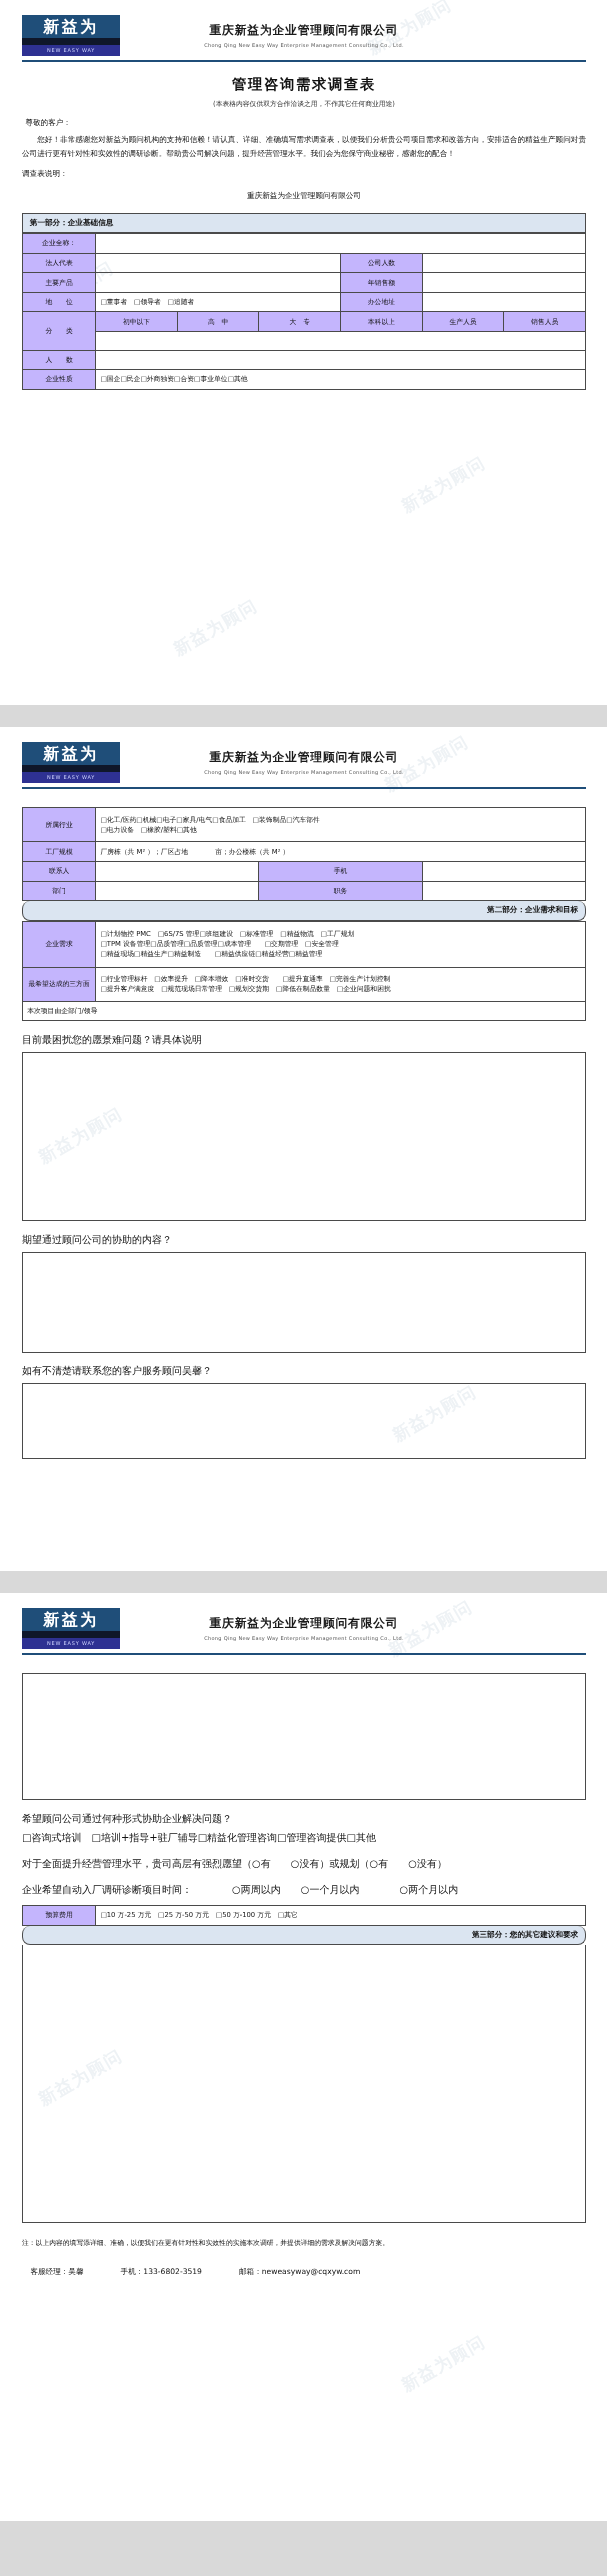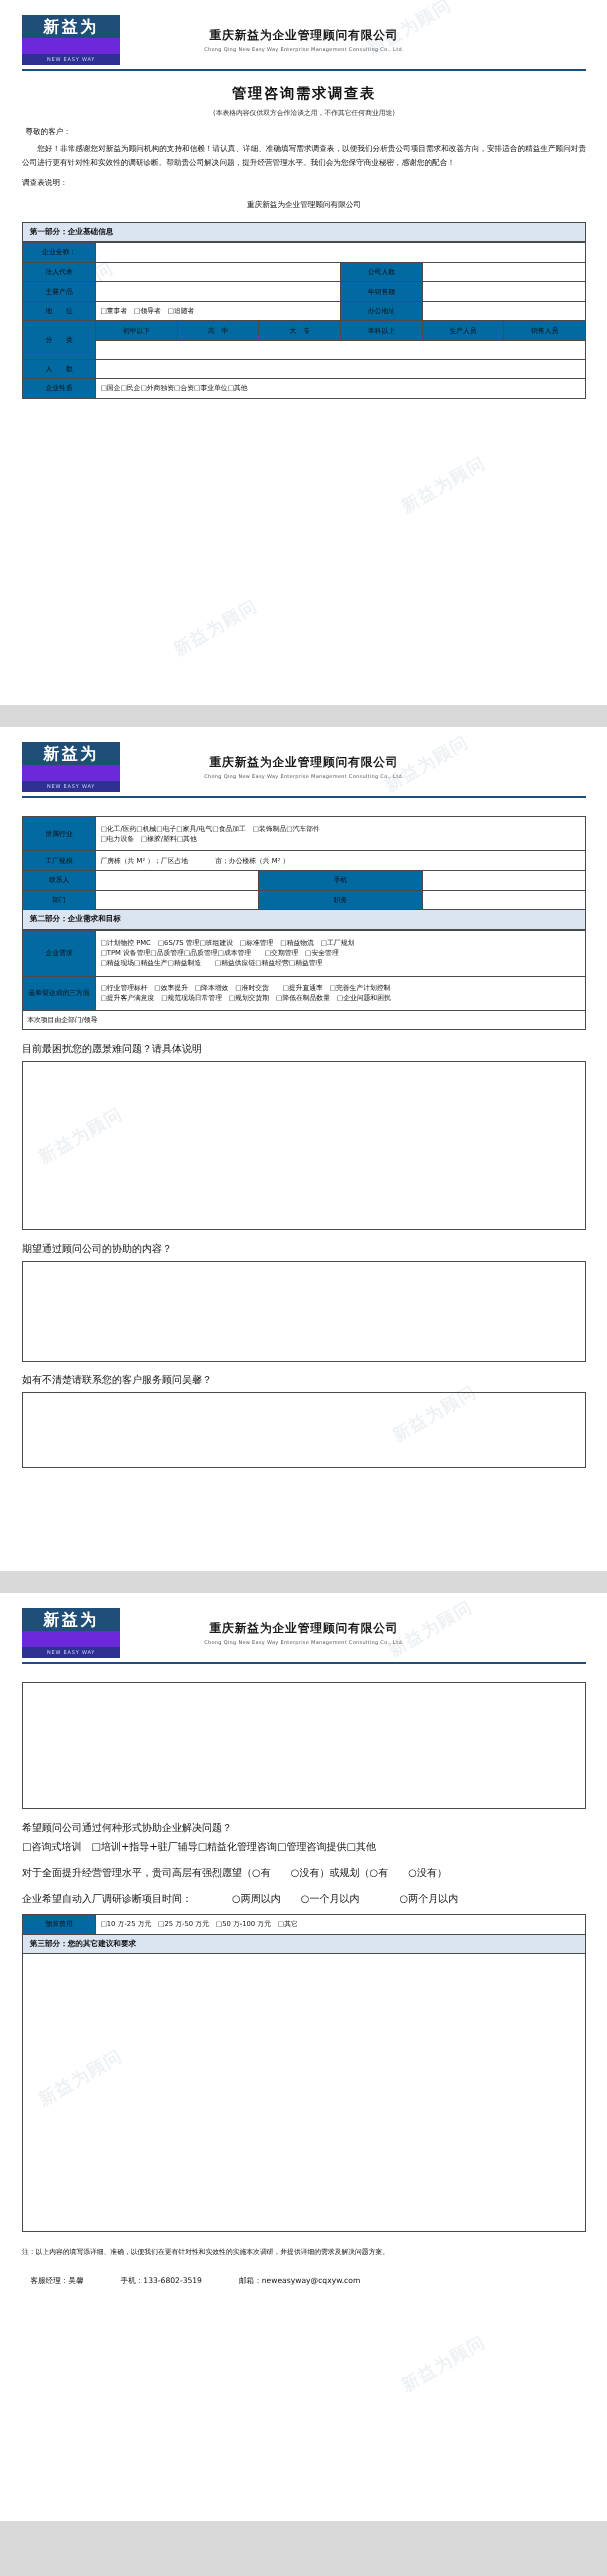--- a/index.html
+++ b/index.html
@@ -33,22 +33,22 @@
     transform:rotate(-30deg);
     pointer-events:none;
     white-space:nowrap;
     z-index:0;
   }
   .content { position:relative; z-index:2; }
 
   
   .hdr { display:flex; align-items:center; gap:11.8px; }
   .logo {
-    width:98px; height:50px;
-    background:#6d28d9;
+    width:98px; height:41px;
+    background:#0f172a;
     position:relative;
     flex:0 0 auto;
   }
   .logo .lg-top {
     position:absolute; left:0; right:0; top:0; height:23px;
     background:#1f4e79;
     color:#fff;
     font-size:16px; font-weight:bold;
     line-height:23px; text-align:center; letter-spacing:2.5px;
   }
@@ -102,29 +102,29 @@
 
   
   table.f { width:100%; border-collapse:collapse; table-layout:fixed; }
   table.f td, table.f th {
     border:0.8px solid #4a4a4a;
     font-size:6.8px;
     padding:4.2px 4.2px;
     vertical-align:middle;
     line-height:1.5;
   }
-  td.lbl { text-align:center; background:#0369a1; white-space:nowrap; }
+  td.lbl { text-align:center; background:#c4b5fd; white-space:nowrap; }
   .band {
     background:#dbe5f1;
     border:0.8px solid #4a4a4a;
     font-size:7.6px;
     font-weight:bold;
     padding:4.2px 6.8px;
   }
-  .band.center { text-align:left; }
+  .band.center { text-align:right;border-radius:8px; }
   .ck { white-space:nowrap; }
   .blk-90 { height:76px; }
   .blk-120 { height:101px; }
   .blk-150 { height:127px; }
   .blk-200 { height:169px; }
 
   .q-line { font-size:10px; margin:11.8px 0 5px 0; }
   .open-box { border:0.8px solid #4a4a4a; width:100%; }
   .note {
     font-size:6.8px; line-height:1.8; margin-top:13.5px; text-align:justify;

